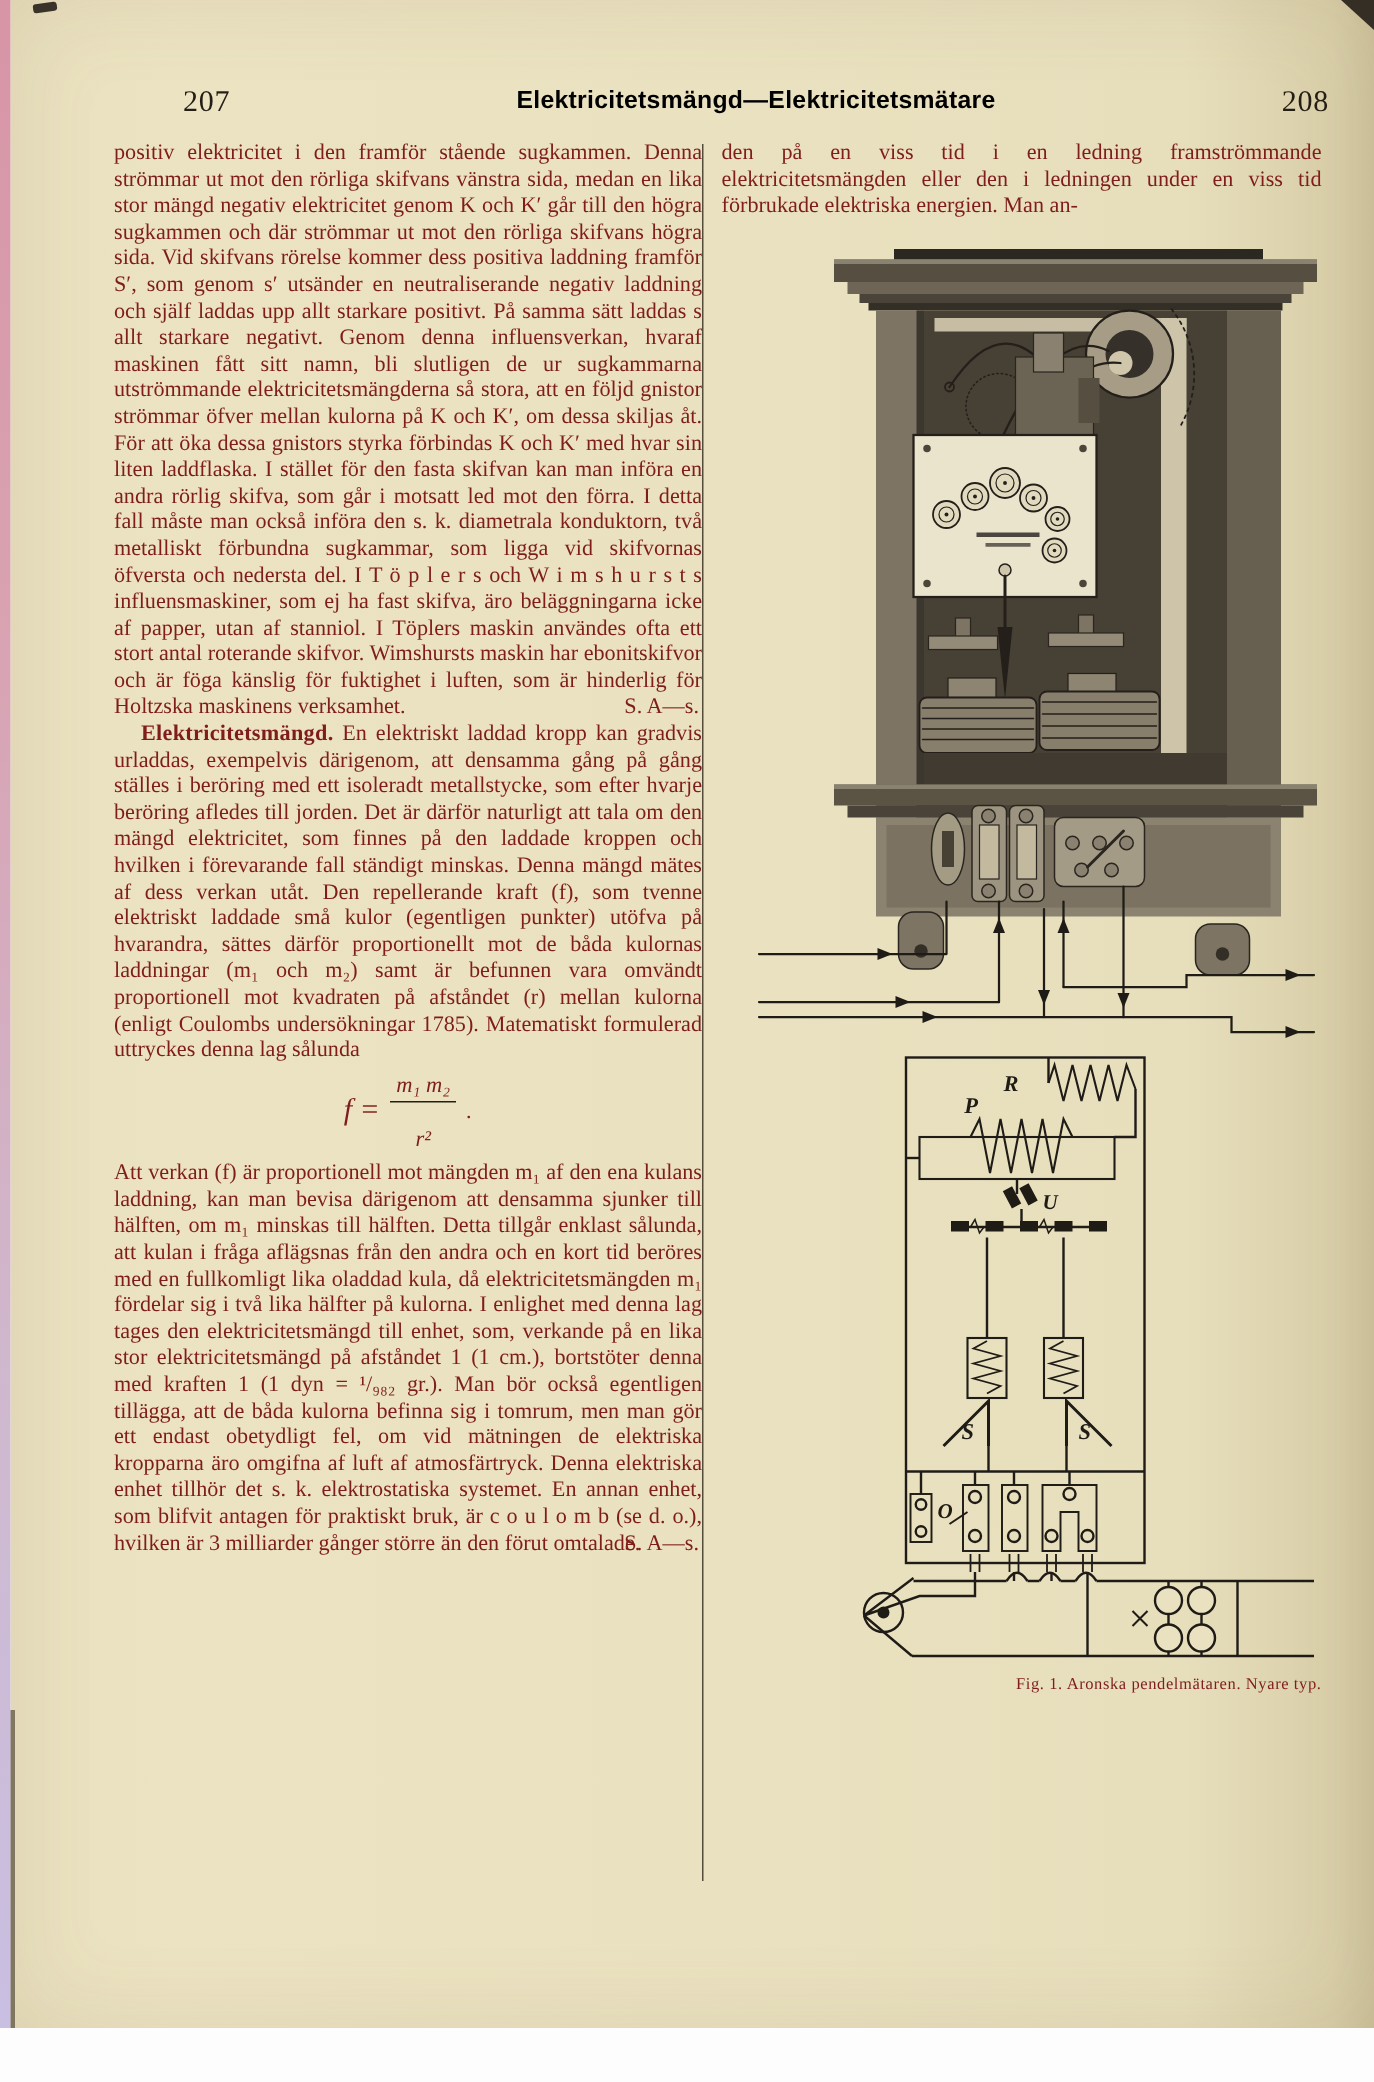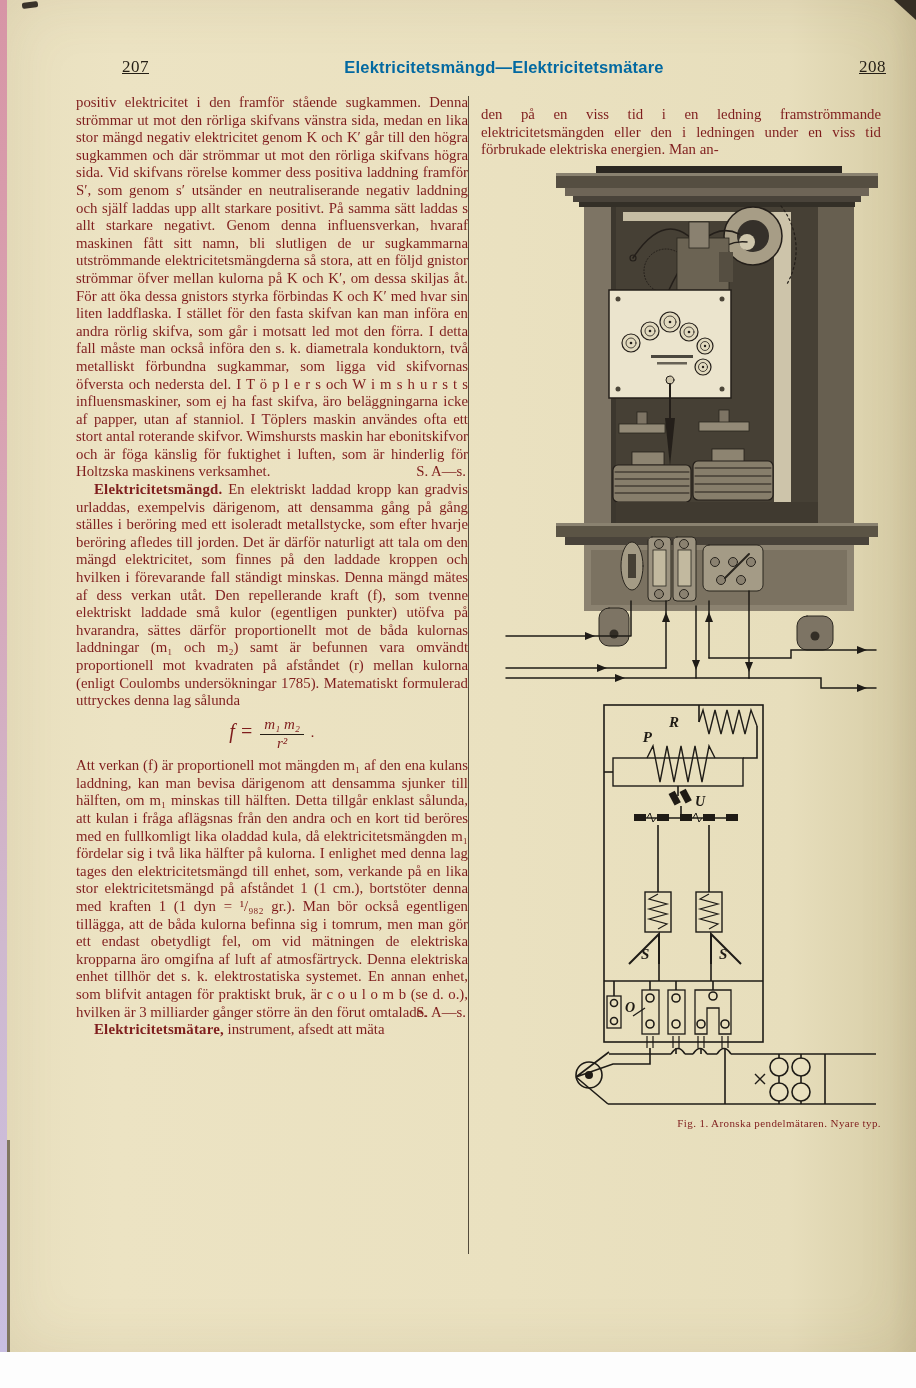--- a/index.html
+++ b/index.html
@@ -8,44 +8,44 @@
   .paper{position:absolute;left:7px;top:0;width:909px;height:1352px;
          background:linear-gradient(90deg,#e9e0bf 0%,#ece3c3 12%,#eae1c0 55%,#e7debc 86%,#d9cfa9 97%,#cfc49e 100%);
          box-shadow:inset 0 0 60px rgba(120,100,60,.12);}
   .edge-pink{position:absolute;left:0;top:0;width:7px;height:1352px;
          background:linear-gradient(180deg,#d795a6 0%,#d9a2b1 30%,#cfb9cf 70%,#c9bfe2 100%);}
   .edge-dark{position:absolute;left:7px;top:1140px;width:3px;height:212px;background:rgba(50,40,25,.55);}
   .corner-tl{position:absolute;left:22px;top:2px;width:16px;height:6px;background:#3a332a;transform:rotate(-8deg);border-radius:2px;}
   .corner-tr{position:absolute;right:0;top:0;width:0;height:0;border-top:20px solid #352e24;border-left:22px solid transparent;}
   .bottom-white{position:absolute;left:0;top:1352px;width:916px;height:36px;background:#fdfdfd;}
 
-  .pgnum{position:absolute;top:57px;font-size:17px;letter-spacing:.5px;text-decoration:underline;}
+  .pgnum{position:absolute;top:57px;font-size:20px;letter-spacing:.5px;}
   .pgnum.left{left:122px;}
   .pgnum.right{right:30px;}
   .header-title{position:absolute;left:92px;right:0;top:58px;text-align:center;
-      font-family:"Liberation Sans","DejaVu Sans",sans-serif;font-weight:bold;font-size:16.5px;letter-spacing:.2px;color:#0369a1;}
+      font-family:"Liberation Sans","DejaVu Sans",sans-serif;font-weight:bold;font-size:16.5px;letter-spacing:.2px;color:#000000;}
 
   .col{position:absolute;top:94px;font-size:14.8px;line-height:17.6px;text-align:justify;color:#7f1d1d;}
   .col p{margin:0;padding:0;}
   .col-left{left:76px;width:392px;}
   .col-right{left:481px;width:400px;height:1256px;}
   .col-rule{position:absolute;left:468px;top:96px;width:1px;height:1158px;background:rgba(45,38,26,.8);}
   .indent{text-indent:18px;}
   .lead{font-weight:bold;letter-spacing:.2px;}
   .sig-line{text-align:right;margin-top:-17.6px;padding-right:2px;}
 
   .formula{display:flex;justify-content:center;align-items:center;gap:7px;margin:7px 0 6px 0;
            font-style:italic;font-size:15px;}
   .formula .lhs{font-size:20px;padding-bottom:4px;}
   .frac{display:inline-flex;flex-direction:column;align-items:center;line-height:1.05;justify-content:center;}
   .frac .num{padding:0 4px 1px 4px;border-bottom:1.4px solid #241e15;}
-  .frac .den{padding-top:1px;}
+  .frac .den{padding-top:18px;}
   .formula .dot{padding-bottom:2px;}
 
-  .rc-para1{position:absolute;top:12px;left:0;width:400px;}
+  .rc-para1{position:absolute;top:0;left:0;width:400px;}
   .figure-wrap{position:absolute;top:72px;left:0;width:402px;height:942px;}
   .fig-caption{position:absolute;top:1021px;left:0;width:400px;text-align:right;font-size:11px;letter-spacing:.4px;}
   .rc-para2{position:absolute;top:1050px;left:0;width:400px;}
 
   svg text{font-family:"Liberation Serif","DejaVu Serif",serif;font-style:italic;font-weight:bold;fill:#1f1b15;}
 </style>
 </head>
 <body>
 
 <div class="canvas">
@@ -69,21 +69,20 @@
     <div class="formula">
       <span class="lhs">f =</span>
       <span class="frac">
           <span class="num">m₁ m₂</span>
           <span class="den">r²</span>
         </span>
       <span class="dot">.</span>
     </div>
     <p>Att verkan (f) är proportionell mot mängden m₁ af den ena kulans laddning, kan man bevisa därigenom att densamma sjunker till hälften, om m₁ minskas till hälften. Detta tillgår enklast sålunda, att kulan i fråga aflägsnas från den andra och en kort tid beröres med en fullkomligt lika oladdad kula, då elektricitetsmängden m₁ fördelar sig i två lika hälfter på kulorna. I enlighet med denna lag tages den elektricitetsmängd till enhet, som, verkande på en lika stor elektricitetsmängd på afståndet 1 (1 cm.), bortstöter denna med kraften 1 (1 dyn = ¹/₉₈₂ gr.). Man bör också egentligen tillägga, att de båda kulorna befinna sig i tomrum, men man gör ett endast obetydligt fel, om vid mätningen de elektriska kropparna äro omgifna af luft af atmosfärtryck. Denna elektriska enhet tillhör det s. k. elektrostatiska systemet. En annan enhet, som blifvit antagen för praktiskt bruk, är c o u l o m b (se d. o.), hvilken är 3 milliarder gånger större än den förut omtalade.</p>
     <div class="sig-line">S. A—s.</div>
-    <p class="indent"><span class="lead">Elektricitetsmätare,</span><span> instrument, afsedt att mäta</span></p>
   </div>
 
   <div class="col col-right">
     <p class="rc-para1">den på en viss tid i en ledning framströmmande elektricitetsmängden eller den i ledningen under en viss tid förbrukade elektriska energien. Man an-</p>
 
     <div class="figure-wrap">
       <svg width="402" height="942" viewBox="0 0 402 942">
 
         <g stroke-linecap="round">
           <rect x="115" y="0" width="246" height="7" fill="#2b2721"></rect>

